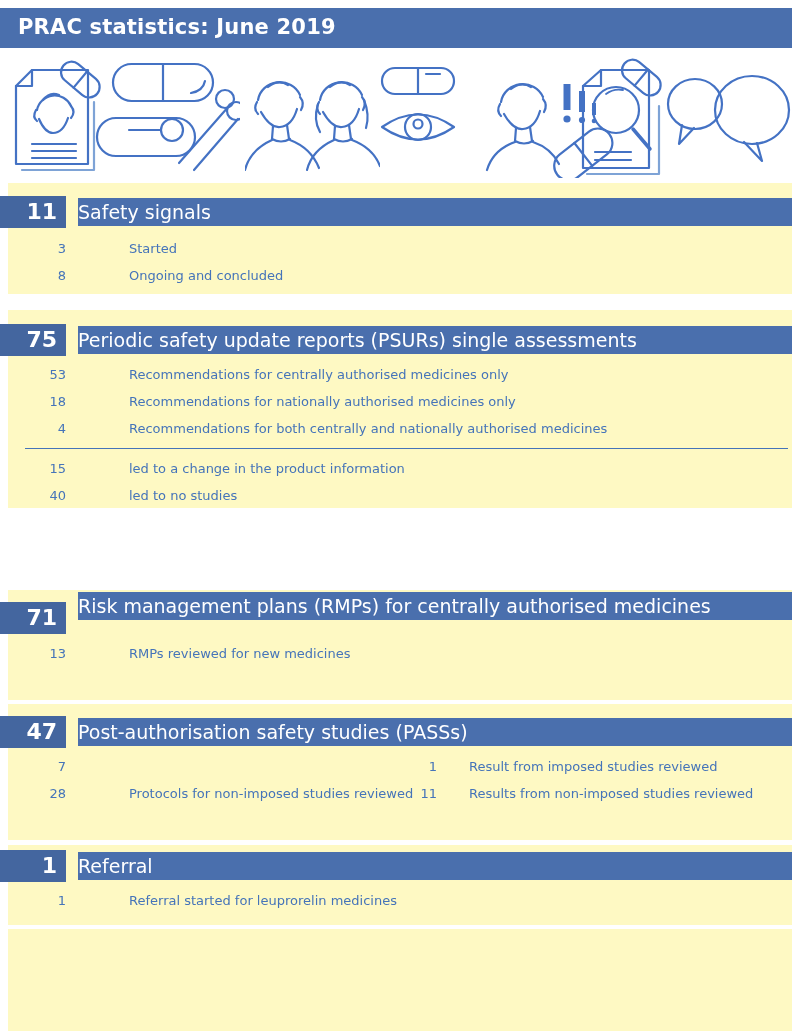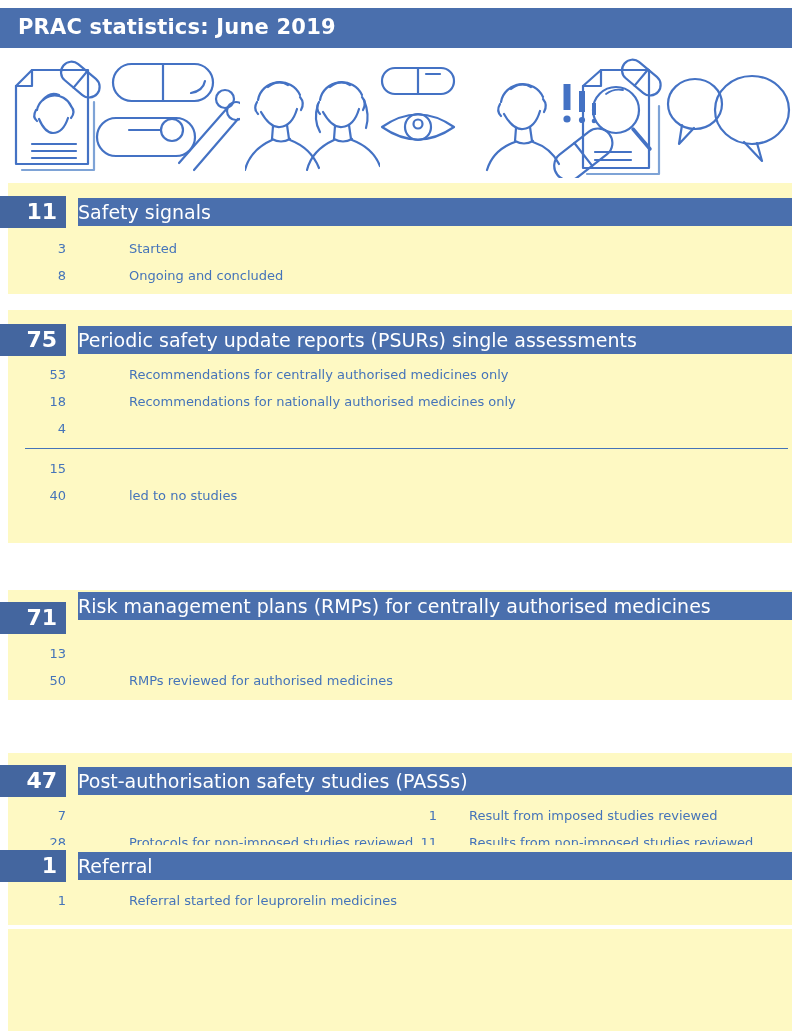--- a/index.html
+++ b/index.html
@@ -156,57 +156,56 @@
   <div class="item" style="top:58px">
     <span class="num">3</span>
     <span class="lbl">Started</span>
   </div>
   <div class="item" style="top:85px">
     <span class="num">8</span>
     <span class="lbl">Ongoing and concluded</span>
   </div>
 </section>
 
-<section class="panel" style="top:310px;height:233px">
+<section class="panel" style="top:310px;height:198px">
   <div class="countbox" style="top:14px">75</div>
   <div class="hbar" style="top:16px">Periodic safety update reports (PSURs) single assessments</div>
   <div class="item" style="top:57px">
     <span class="num">53</span>
     <span class="lbl">Recommendations for centrally authorised medicines only</span>
   </div>
   <div class="item" style="top:84px">
     <span class="num">18</span>
     <span class="lbl">Recommendations for nationally authorised medicines only</span>
   </div>
   <div class="item" style="top:111px">
     <span class="num">4</span>
+    <span class="lbl">Recommendations for both centrally and nationally authorised medicines</span>
   </div>
   <div class="divider" style="top:138px"></div>
   <div class="item" style="top:151px">
     <span class="num">15</span>
+    <span class="lbl">led to a change in the product information</span>
   </div>
   <div class="item" style="top:178px">
     <span class="num">40</span>
     <span class="lbl">led to no studies</span>
   </div>
 </section>
 
 <section class="panel" style="top:590px;height:110px">
   <div class="countbox" style="top:12px">71</div>
   <div class="hbar" style="top:2px">Risk management plans (RMPs) for centrally authorised medicines</div>
   <div class="item" style="top:56px">
     <span class="num">13</span>
-  </div>
-  <div class="item" style="top:83px">
-    <span class="num">50</span>
-    <span class="lbl">RMPs reviewed for authorised medicines</span>
-  </div>
-</section>
-
-<section class="panel" style="top:753px;height:96px">
+    <span class="lbl">RMPs reviewed for new medicines</span>
+  </div>
+</section>
+
+<section class="panel" style="top:704px;height:136px">
   <div class="countbox" style="top:12px">47</div>
   <div class="hbar" style="top:14px">Post-authorisation safety studies (PASSs)</div>
   <div class="item" style="top:55px">
     <span class="num">7</span>
     <span class="num2">1</span>
     <span class="lbl2">Result from imposed studies reviewed</span>
   </div>
   <div class="item" style="top:82px">
     <span class="num">28</span>
     <span class="lbl">Protocols for non-imposed studies reviewed</span>

